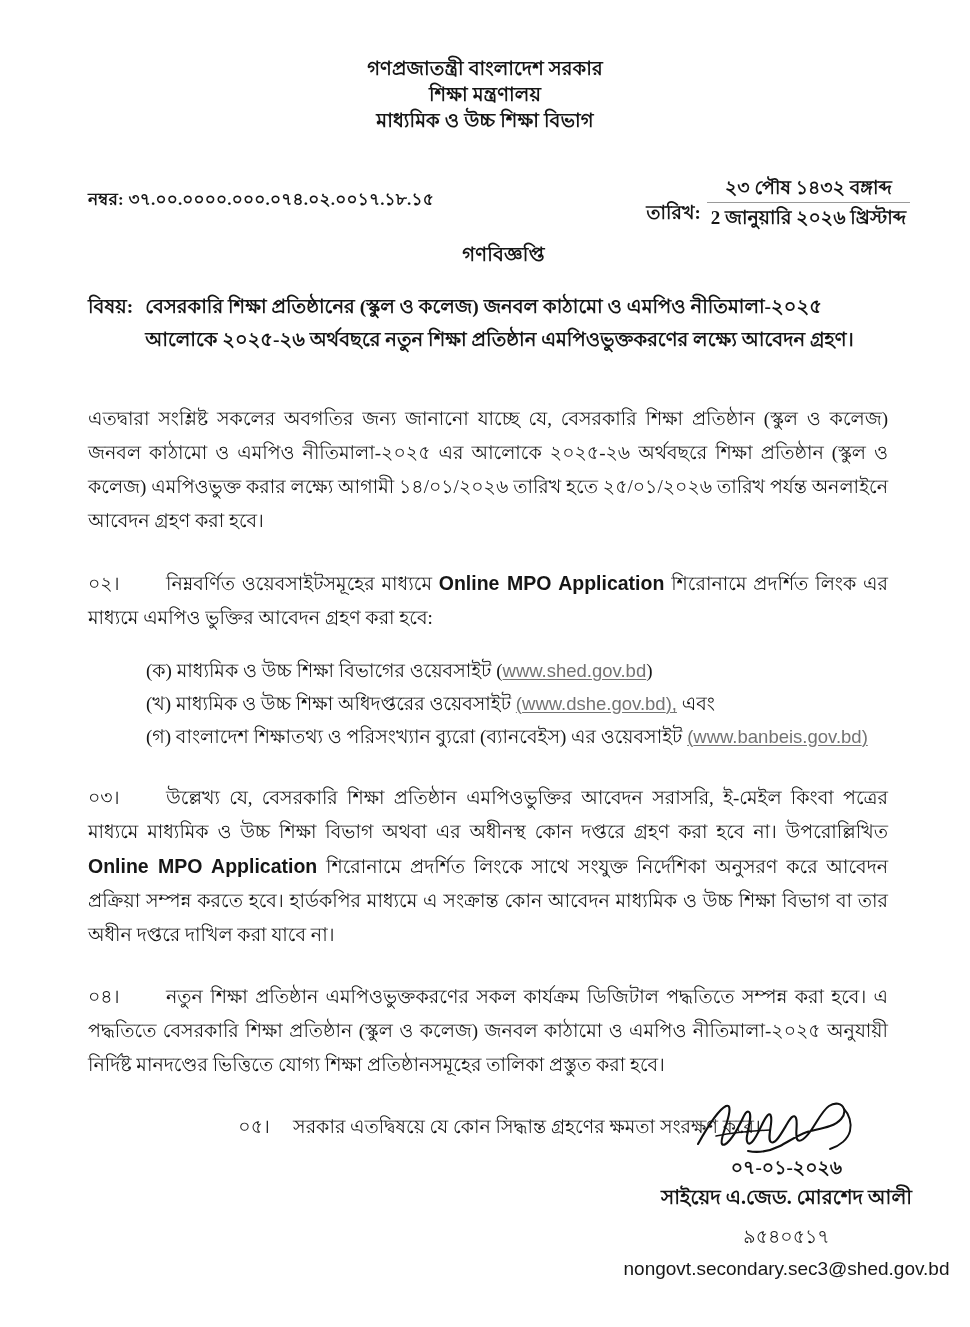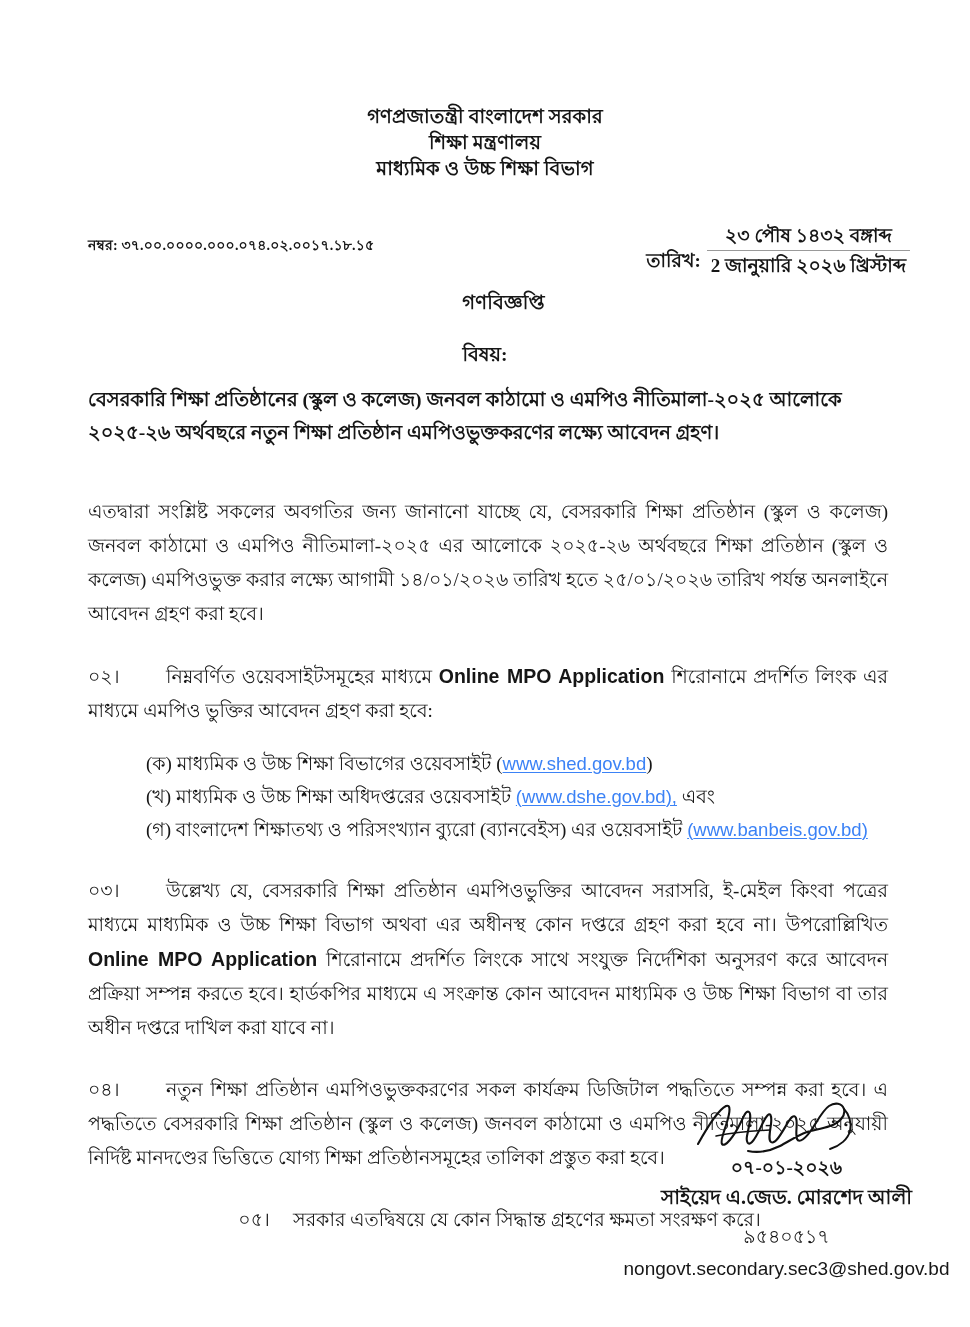--- a/index.html
+++ b/index.html
@@ -16,21 +16,21 @@
     background: #ffffff;
     color: #161616;
     font-family: "Liberation Serif", "DejaVu Serif", serif;
     overflow: hidden;
     box-sizing: border-box;
   }
 
   
   .letterhead {
     text-align: center;
-    padding-top: 104px;
+    padding-top: 56px;
   }
   .letterhead .ln {
     font-size: 19.5px;
     line-height: 26px;
     font-weight: 600;
     letter-spacing: .1px;
   }
   .letterhead .site {
     font-family: "Liberation Sans", "DejaVu Sans", sans-serif;
     font-size: 19px;
@@ -42,21 +42,21 @@
   
   .memoline {
     position: relative;
     margin-top: 38px;
     height: 60px;
   }
   .memo-no {
     position: absolute;
     left: 88px;
     top: 14px;
-    font-size: 14px;
+    font-size: 17px;
     font-weight: 700;
     letter-spacing: .2px;
     white-space: nowrap;
   }
   .date-block {
     position: absolute;
     right: 60px;
     top: 2px;
     display: flex;
     align-items: center;
@@ -89,26 +89,25 @@
     text-align: center;
     font-size: 19.5px;
     font-weight: 700;
     margin-top: 8px;
     letter-spacing: .2px;
     margin-left: 37px;
   }
   .subject {
     margin: 18px 88px 0 88px;
     display: flex;
-    align-items: center;
+    align-items: flex-start;
     gap: 12px;
     font-size: 19.5px;
     font-weight: 700;
     line-height: 33px;
-    flex-direction: column;
   }
   .subject .sub-label { flex: 0 0 auto; }
   .subject .sub-text  { flex: 1 1 auto; text-align: left; }
 
   
   .body {
     margin: 0 82px 0 88px;
   }
   .para {
     font-size: 19px;
@@ -132,21 +131,21 @@
   
   .linklist {
     margin: 12px 0 0 58px;
   }
   .linkrow {
     font-size: 19px;
     line-height: 33px;
     white-space: nowrap;
   }
   .weblink {
-    color: #3b82f6;
+    color: #737373;
     text-decoration: underline;
     text-underline-offset: 2px;
     font-family: "Liberation Sans", "DejaVu Sans", sans-serif;
     font-size: 18.5px;
   }
 
   .short-para {
     font-size: 19px;
     line-height: 34px;
   }

